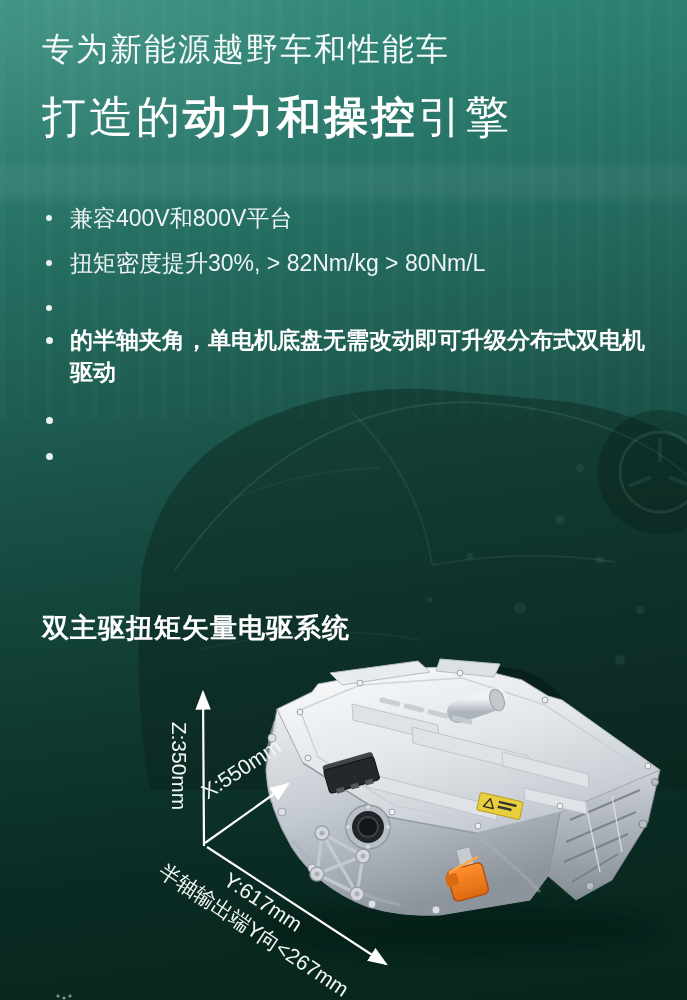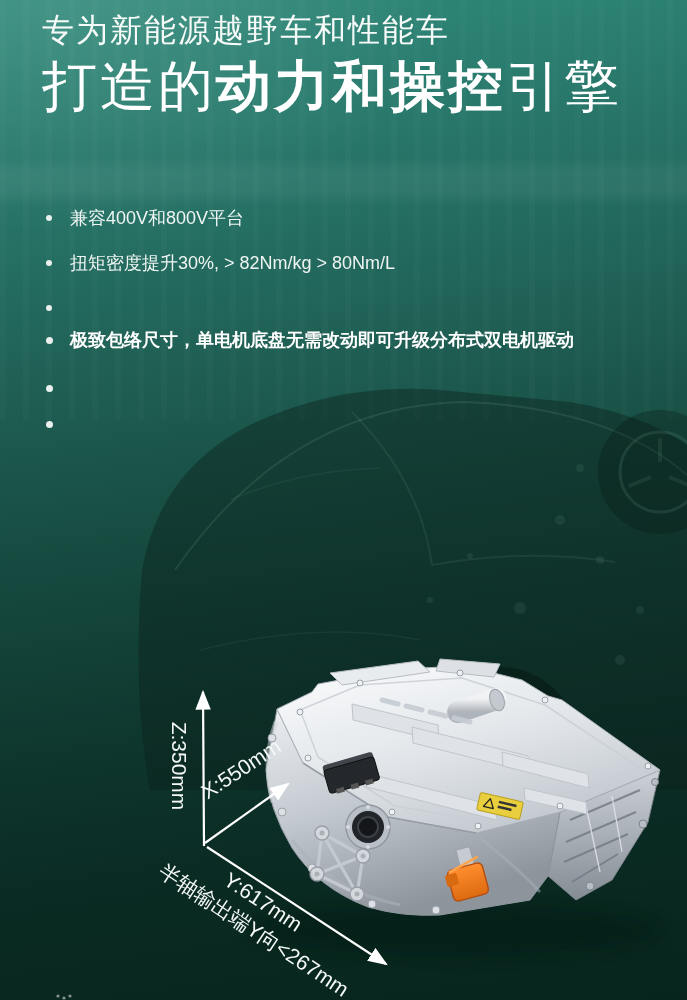--- a/index.html
+++ b/index.html
@@ -13,27 +13,27 @@
     content:"";position:absolute;inset:0;pointer-events:none;
     background:
       radial-gradient(90% 38% at 10% 0%, rgba(255,255,255,.10), rgba(255,255,255,0) 62%),
       linear-gradient(to bottom, rgba(255,255,255,0) 158px, rgba(255,255,255,.05) 172px, rgba(255,255,255,.05) 192px, rgba(255,255,255,0) 206px);
   }
   .poster::after{
     content:"";position:absolute;left:0;top:0;width:100%;height:420px;pointer-events:none;
     background:repeating-linear-gradient(90deg, rgba(255,255,255,.02) 0 6px, rgba(255,255,255,0) 6px 23px);
   }
   .layer{position:absolute;inset:0;}
-  .header{position:absolute;left:42px;top:14px;z-index:3;font-family:Liberation Mono, monospace;}
+  .header{position:absolute;left:42px;top:30px;z-index:3;}
   .title-line1{font-size:32px;font-weight:400;letter-spacing:2px;line-height:38px;color:#f6faf8;}
-  .title-line2{font-size:55px;line-height:62px;margin-top:8px;letter-spacing:3px;color:#ffffff;white-space:nowrap;}
+  .title-line2{font-size:44px;line-height:62px;margin-top:18px;letter-spacing:3px;color:#ffffff;white-space:nowrap;}
   .title-line2 .light{font-weight:400;}
   .title-line2 .heavy{font-weight:800;}
   .features{position:absolute;left:40px;top:202px;width:618px;z-index:3;}
-  .feature{display:flex;align-items:flex-start;margin-bottom:13px;font-size:18px;line-height:32px;font-weight:400;color:#eef5f2;}
+  .feature{display:flex;align-items:flex-start;margin-bottom:13px;font-size:23px;line-height:32px;font-weight:400;color:#eef5f2;}
   .feature .dot{flex:0 0 auto;width:6px;height:6px;border-radius:50%;background:#e9f0ed;margin:13px 18px 0 6px;}
   .feature.bold{font-weight:700;color:#ffffff;margin-bottom:16px;}
   .feature.bold .dot{width:7px;height:7px;margin-right:17px;}
   .section-title{position:absolute;left:42px;top:610px;z-index:3;font-size:27px;font-weight:700;letter-spacing:1px;color:#ffffff;}
   .car-layer{z-index:1;}
   .diagram-layer{z-index:4;}
   .dim-label{fill:#f4f8f6;font-family:"Liberation Sans","DejaVu Sans",sans-serif;font-size:21px;font-weight:400;}
   svg{display:block;}
 </style>
 </head>
@@ -102,30 +102,31 @@
       </div>
       <div class="feature">
         <span class="dot"></span>
         <span class="txt">扭矩密度提升30%, &gt; 82Nm/kg  &gt; 80Nm/L</span>
       </div>
       <div class="feature">
         <span class="dot"></span>
       </div>
       <div class="feature bold">
         <span class="dot"></span>
-        <span class="txt">极致包络尺寸，单电机底盘无需改动即可升级分布式双电机驱动</span>
+        <span class="txt">的半轴夹角，单电机底盘无需改动即可升级分布式双电机驱动</span>
       </div>
       <div class="feature bold">
         <span class="dot"></span>
       </div>
       <div class="feature bold">
         <span class="dot"></span>
       </div>
     </div>
 
+  <div class="section-title">双主驱扭矩矢量电驱系统</div>
 
   <svg class="layer diagram-layer" width="687" height="1000" viewBox="0 0 687 1000">
     <defs>
       <marker id="arrow" markerWidth="9" markerHeight="7" refX="8" refY="3.5" orient="auto">
         <path d="M0,0 L9,3.5 L0,7 Z" fill="#ffffff"></path>
       </marker>
       <linearGradient id="gTop" x1="0" y1="0" x2="0.6" y2="1">
         <stop offset="0" stop-color="#fbfcfd"></stop>
           <stop offset="0.55" stop-color="#e2e6ea"></stop>
           <stop offset="1" stop-color="#c2c8cf"></stop>

